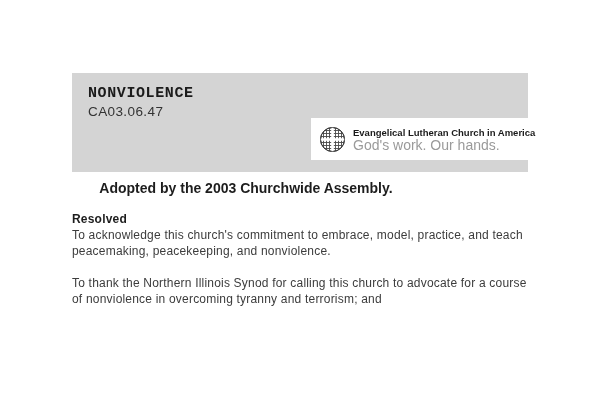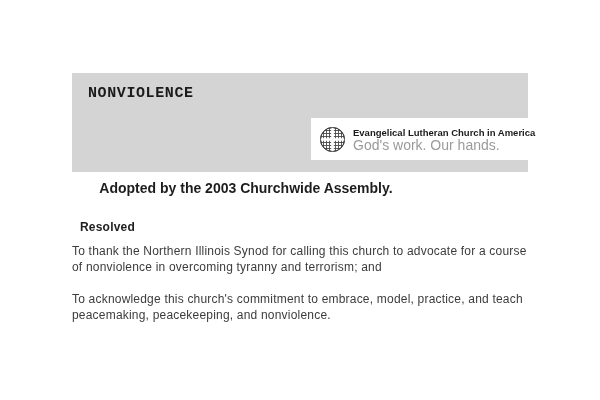--- a/index.html
+++ b/index.html
@@ -99,38 +99,39 @@
     position: absolute;
     left: 72px;
     top: 211px;
     width: 462px;
     font-size: 12px;
     line-height: 16px;
     color: #3c3c3c;
     letter-spacing: 0.2px;
   }
   .resolved-label {
-    margin: 8px;
+    margin: 0;
     font-weight: 700;
     color: #1d1d1d;
     font-size: 12px;
     line-height: 16px;
   }
   .para {
     margin: 0 0 16px 0;
   }
 </style>
 </head>
 <body>
 
 <div class="page">
 
   <section class="header-bar">
     <div class="header-text">
       <div class="header-title">NONVIOLENCE</div>
+      <div class="header-code">CA03.06.47</div>
     </div>
 
     <div class="logo-box">
       <svg class="emblem" width="27" height="27" viewBox="0 0 27 27" aria-hidden="true">
         <defs>
           <pattern id="emblemTexture" width="3" height="3" patternUnits="userSpaceOnUse">
             <path d="M0 1.5 H3 M1.5 0 V3" stroke="#4a4a4a" stroke-width="0.9" fill="none"></path>
           </pattern>
         </defs>
         <circle cx="13.5" cy="13.5" r="12" fill="url(#emblemTexture)" stroke="#3f3f3f" stroke-width="1"></circle>
@@ -141,17 +142,17 @@
         <div class="org-name">Evangelical Lutheran Church in America</div>
         <div class="tagline">God's work. Our hands.</div>
       </div>
     </div>
   </section>
 
   <h2 class="adopted-line">Adopted by the 2003 Churchwide Assembly.</h2>
 
   <div class="body-text">
     <p class="resolved-label">Resolved</p>
+    <p class="para">To acknowledge this church's commitment to embrace, model, practice, and teach peacemaking, peacekeeping, and nonviolence.</p>
     <p class="para">To thank the Northern Illinois Synod for calling this church to advocate for a course of nonviolence in overcoming tyranny and terrorism; and</p>
-    <p class="para">To acknowledge this church's commitment to embrace, model, practice, and teach peacemaking, peacekeeping, and nonviolence.</p>
   </div>
 
 </div>
 
 </body></html>

